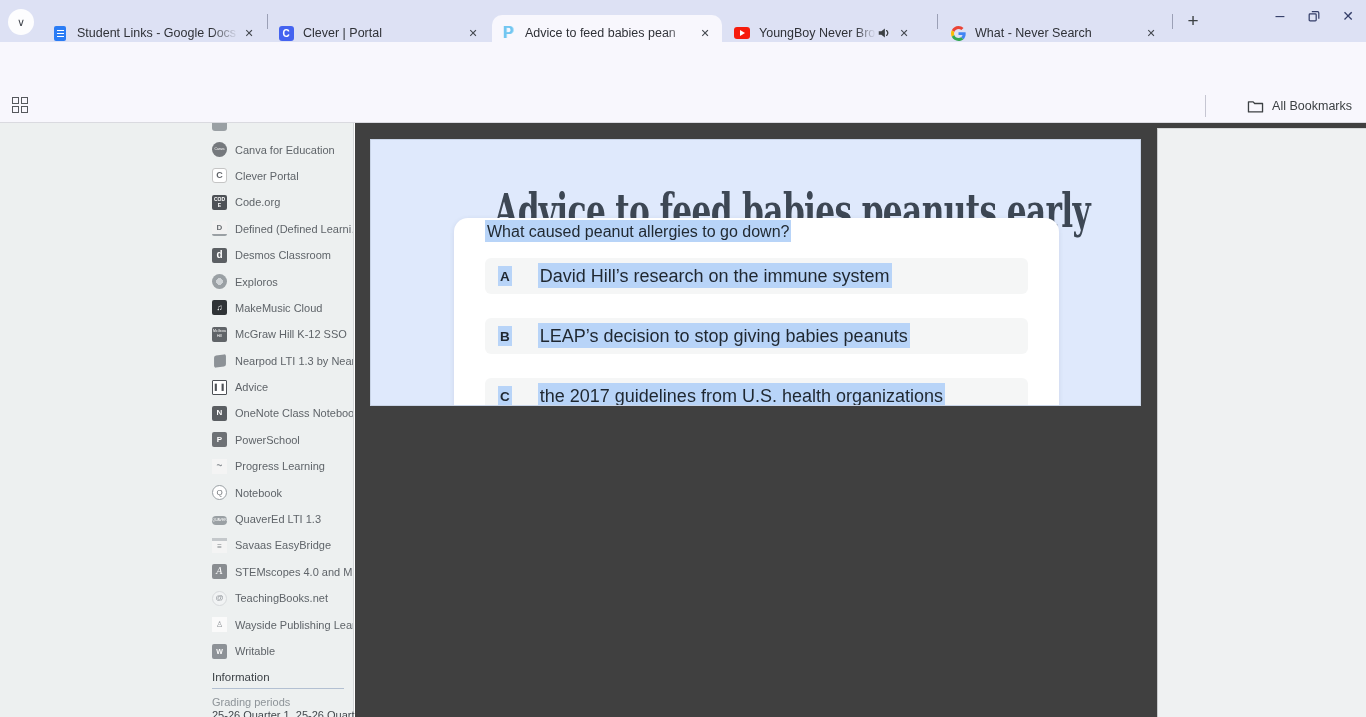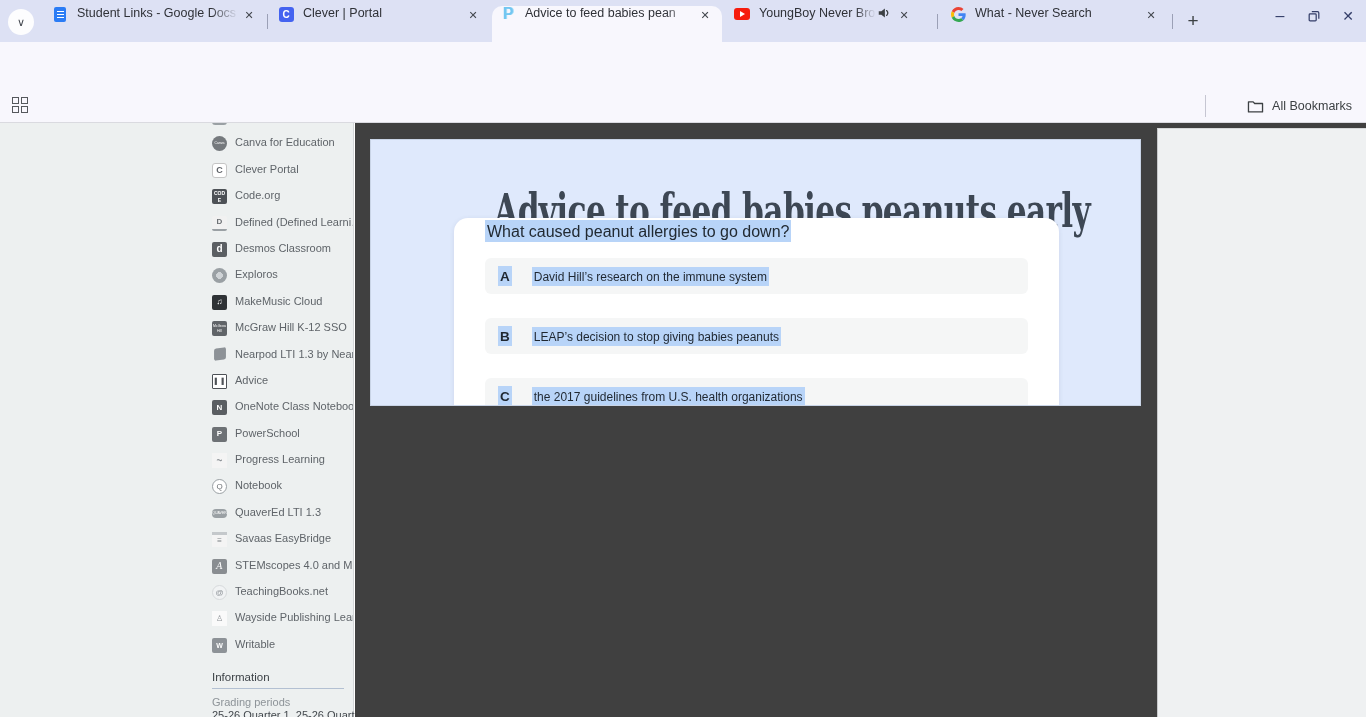--- a/index.html
+++ b/index.html
@@ -3,21 +3,21 @@
 <meta charset="utf-8">
 <style>
   html,body{margin:0;padding:0}
   body{font-family:"Liberation Sans",sans-serif;-webkit-font-smoothing:antialiased}
   .screen{position:relative;width:1366px;height:717px;overflow:hidden;background:#fff}
 
   
   .tabstrip{position:absolute;left:0;top:0;width:1366px;height:42px;background:#dde1f4}
   .tab-search-btn{position:absolute;left:8px;top:9px;width:26px;height:26px;border-radius:50%;
     background:#fdfdfe;display:flex;align-items:center;justify-content:center;color:#41454d;font-size:11px}
-  .tab{position:absolute;top:6px;height:36px;display:flex;padding:0 8px;box-sizing:border-box;
+  .tab{position:absolute;top:15px;height:36px;display:flex;align-items:center;padding:0 8px;box-sizing:border-box;
     border-radius:10px 10px 0 0;color:#2f3137;cursor:default}
   .tab.active{background:#f8f7fd}
   .tab-label{flex:1;font-size:12.5px;margin-left:9px;white-space:nowrap;overflow:hidden;
     -webkit-mask-image:linear-gradient(to right,#000 82%,transparent 99%);
     mask-image:linear-gradient(to right,#000 82%,transparent 99%)}
   .tab-close{width:18px;height:18px;border-radius:50%;display:flex;align-items:center;justify-content:center;
     font-size:11px;color:#43474e;flex:none}
   .favicon{width:16px;height:16px;flex:none;display:flex;align-items:center;justify-content:center}
   .fav-docs{width:12px;height:15px;border-radius:2px;background:#2b7cf5;position:relative}
   .fav-docs:before{content:"";position:absolute;left:2.5px;top:4px;width:7px;height:7px;
@@ -50,21 +50,21 @@
   .bookmarks{position:absolute;left:0;top:90px;width:1366px;height:33px;background:#f8f7fd;border-bottom:1px solid #dadae0;box-sizing:border-box}
   .apps-grid{position:absolute;left:12px;top:7px;width:17px;height:17px;display:grid;
     grid-template-columns:7px 7px;grid-template-rows:7px 7px;gap:2px}
   .apps-grid span{border:1.6px solid #55585c;box-sizing:border-box}
   .all-bookmarks{position:absolute;right:14px;top:4px;display:flex;align-items:center;gap:8px;color:#3c4043;font-size:12.5px;height:24px}
 
   
   .content{position:absolute;left:0;top:123px;width:1366px;height:594px;background:#fff;overflow:hidden}
   .leftpanel{position:absolute;left:0;top:0;width:354px;height:594px;background:#edf0f0;border-right:1px solid #d3d6d8;box-sizing:border-box}
   .sidebar-list{position:absolute;left:212px;top:-13px;width:142px}
-  .side-item{height:26.4px;display:flex;}
+  .side-item{height:26.4px;display:flex;align-items:center}
   .side-icon{width:15px;height:15px;flex:none;display:flex;align-items:center;justify-content:center;
     box-sizing:border-box;overflow:hidden;text-align:center;line-height:1}
   .side-label{margin-left:8px;font-size:11px;color:#5f6469;white-space:nowrap;overflow:hidden;max-width:118px}
   .info-block{position:absolute;left:212px;top:548px;width:135px}
   .info-heading{font-size:11.5px;color:#3d4247}
   .info-divider{margin-top:5px;border-top:1px solid #b3c0d2;width:132px}
   .grading-label{margin-top:7px;font-size:11px;color:#8d9398}
   .grading-value{margin-top:1px;font-size:11px;color:#43484d;white-space:nowrap}
 
   .mainarea{position:absolute;left:355px;top:0;width:1011px;height:594px;background:#404040}
@@ -75,21 +75,21 @@
   .panel-title{position:absolute;left:0;top:44px;width:100%;text-align:center;
     font-family:"DejaVu Serif",serif;font-weight:bold;font-size:46px;color:#3d4754;
     transform:scaleX(.68);letter-spacing:-1px;white-space:nowrap}
   .question-card{position:absolute;left:83px;top:78px;width:605px;height:200px;background:#fff;
     border-radius:14px 14px 0 0;box-shadow:0 1px 5px rgba(60,70,90,.10)}
   .question{position:absolute;left:31px;top:4px;font-size:16px;color:#222a32}
   .hl{background:#b8d4f8;padding:2.5px 2px}
   .options{position:absolute;left:31px;top:40px;width:543px;display:flex;flex-direction:column;gap:24px}
   .option-row{height:36px;border-radius:6px;background:#f5f6f6;display:flex;align-items:center;padding-left:13px;box-sizing:border-box}
   .opt-letter{font-size:13.5px;font-weight:bold;color:#1f2730}
-  .opt-text{font-size:12px;color:#1f2730;margin-left:20px}
+  .opt-text{font-size:18px;color:#1f2730;margin-left:26px}
 
   svg{display:block}
 </style>
 </head>
 <body>
 
 <div class="screen">
 
   <div class="tabstrip">
     <div class="tab-search-btn">

